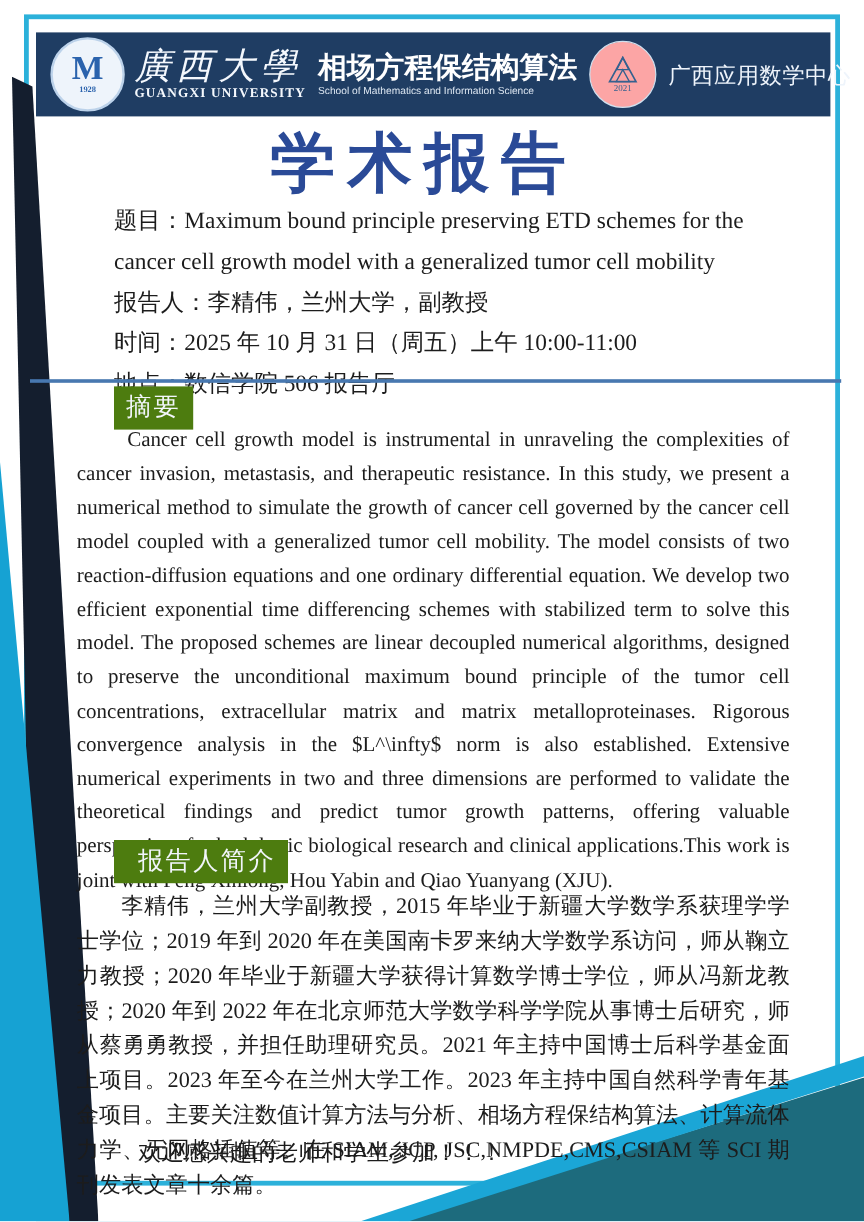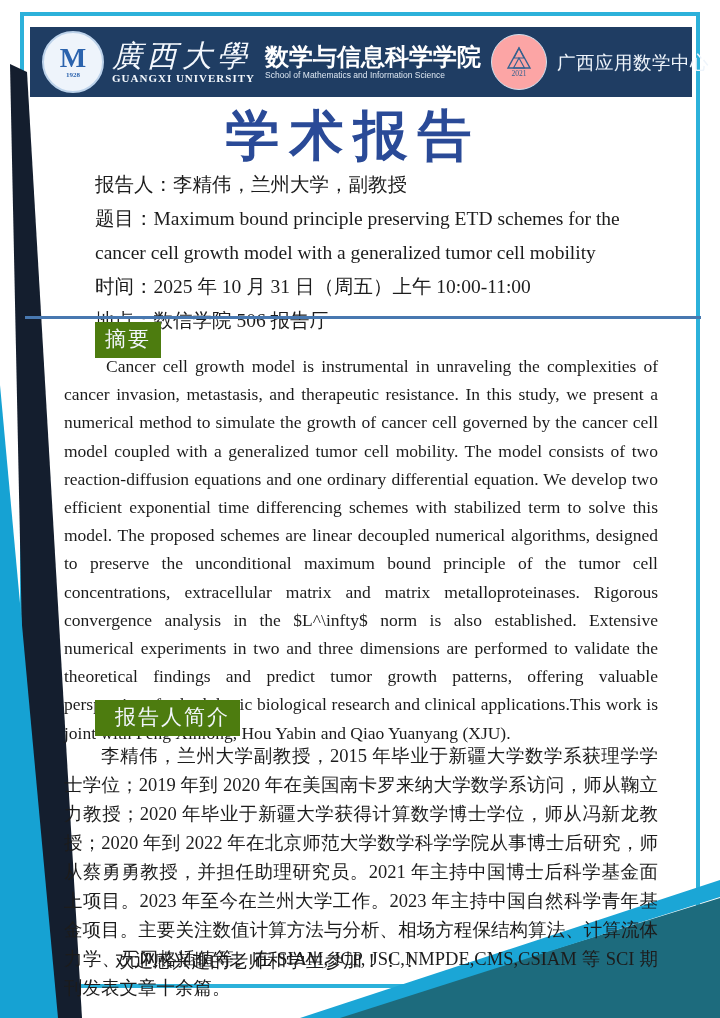--- a/index.html
+++ b/index.html
@@ -109,39 +109,39 @@
   <div class="banner">
     <div class="seal1">
       <div class="m">M</div>
       <div class="yr">1928</div>
     </div>
     <div class="uni-block">
       <div class="uni-zh">廣西大學</div>
       <div class="uni-en">GUANGXI UNIVERSITY</div>
     </div>
     <div class="school-block">
-      <div class="school-zh">数学与信息科学学院</div>
+      <div class="school-zh">相场方程保结构算法</div>
       <div class="school-en">School of Mathematics and Information Science</div>
     </div>
     <div class="seal2">
       <svg width="26" height="24" viewBox="0 0 26 24">
         <polygon points="13,2 24,22 2,22" fill="none" stroke="#35618f" stroke-width="1.4"></polygon>
         <polygon points="13,12 18.5,22 7.5,22" fill="none" stroke="#35618f" stroke-width="1.1"></polygon>
         <polygon points="8,12 13,2 18,12" fill="none" stroke="#35618f" stroke-width="1.1"></polygon>
       </svg>
       <div class="yr2">2021</div>
     </div>
     <div class="center-name">广西应用数学中心（广西大学）</div>
   </div>
 
   <div class="main-title">学术报告</div>
 
   <div class="info">
+    <p><span>题目：</span><span>Maximum bound principle preserving ETD schemes for the cancer cell growth model with a generalized tumor cell mobility</span></p>
     <p><span>报告人：</span><span>李精伟，兰州大学，副教授</span></p>
-    <p><span>题目：</span><span>Maximum bound principle preserving ETD schemes for the cancer cell growth model with a generalized tumor cell mobility</span></p>
     <p><span>时间：</span><span>2025 年 10 月 31 日（周五）上午 10:00-11:00</span></p>
     <p><span>地点：</span><span>数信学院 506 报告厅</span></p>
   </div>
 
   <div class="rule"></div>
 
   <div class="badge abstract">摘要</div>
   <p class="para abstract-text">Cancer cell growth model is instrumental in unraveling the complexities of cancer invasion, metastasis, and therapeutic resistance. In this study, we present a numerical method to simulate the growth of cancer cell governed by the cancer cell model coupled with a generalized tumor cell mobility. The model consists of two reaction-diffusion equations and one ordinary differential equation. We develop two efficient exponential time differencing schemes with stabilized term to solve this model. The proposed schemes are linear decoupled numerical algorithms, designed to preserve the unconditional maximum bound principle of the tumor cell concentrations, extracellular matrix and matrix metalloproteinases. Rigorous convergence analysis in the $L^\infty$ norm is also established. Extensive numerical experiments in two and three dimensions are performed to validate the theoretical findings and predict tumor growth patterns, offering valuable perspectives for both basic biological research and clinical applications.This work is joint with Feng Xinlong, Hou Yabin and Qiao Yuanyang (XJU).</p>
 
   <div class="badge bio">报告人简介</div>

